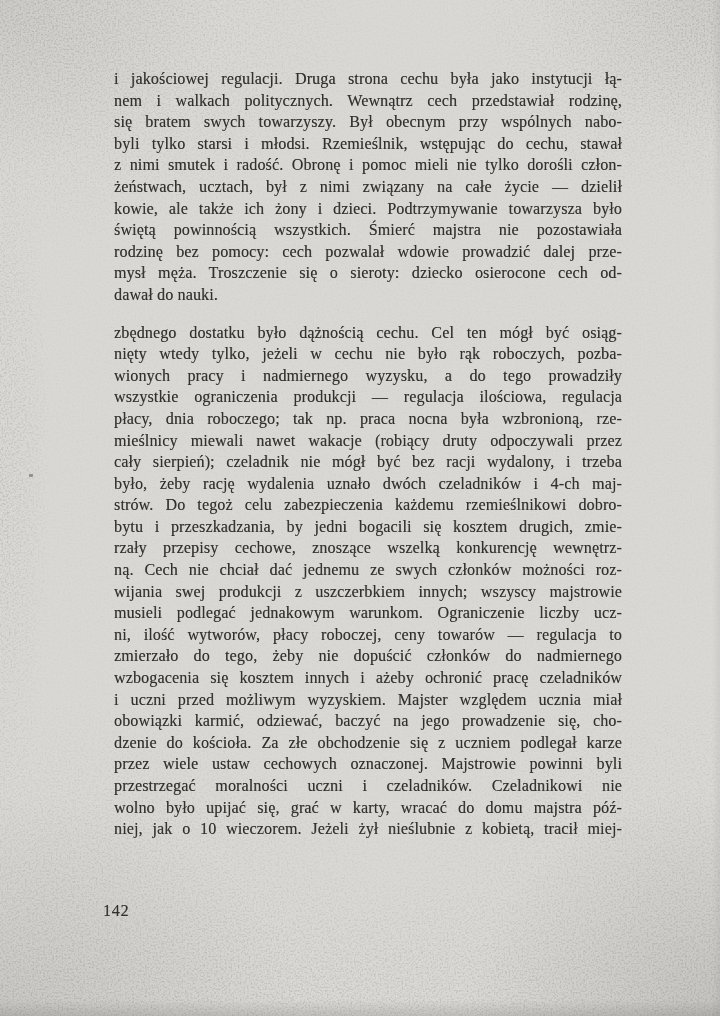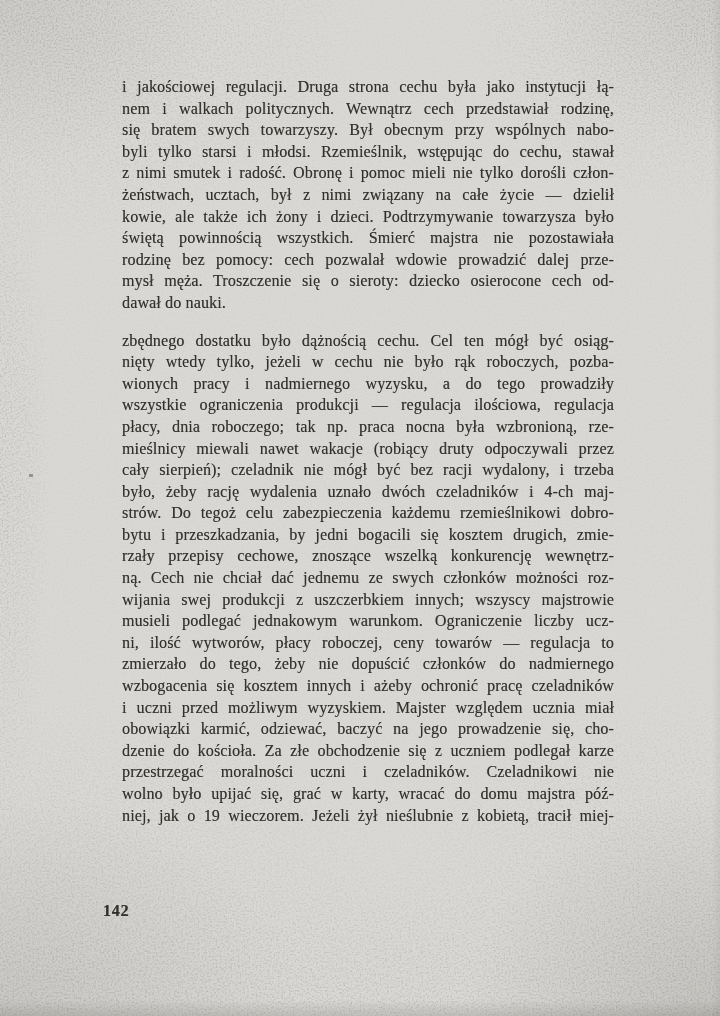--- a/index.html
+++ b/index.html
@@ -30,40 +30,40 @@
       radial-gradient(ellipse 260px 200px at 100% 0%, rgba(110,108,102,0.10), rgba(110,108,102,0) 70%),
       radial-gradient(ellipse 430px 320px at 0% 100%, rgba(110,108,102,0.16), rgba(110,108,102,0) 70%),
       radial-gradient(ellipse 360px 320px at 100% 100%, rgba(110,108,102,0.20), rgba(110,108,102,0) 70%);
   }
   .text-block {
     position: absolute;
     left: 114px;
     top: 68px;
     width: 508px;
   }
-  .paragraph { margin: 8px; }
+  .paragraph { margin: 0; }
   .paragraph + .paragraph { margin-top: 16px; }
   .line {
     font-size: 16px;
     line-height: 21.6px;
     height: 21.6px;
     letter-spacing: 0.15px;
     text-align: justify;
     text-align-last: justify;
     white-space: normal;
     text-shadow: 0.3px 0.3px 0.6px rgba(48,46,41,0.45);
   }
   .line.indent { text-indent: 27px; }
   .line.flush-last { text-align-last: left; }
   .page-number {
     position: absolute;
     left: 103px;
     top: 902px;
     font-size: 16px;
-    font-weight: 700;
+    font-weight: 400;
     letter-spacing: 0.8px;
     text-shadow: 0.3px 0.3px 0.6px rgba(48,46,41,0.45);
   }
   .speck {
     position: absolute;
     width: 4px; height: 3px;
     background: rgba(90,88,82,0.55);
     border-radius: 1px;
     pointer-events: none;
   }
@@ -130,21 +130,22 @@
         <div class="line">rzały przepisy cechowe, znoszące wszelką konkurencję wewnętrz-</div>
         <div class="line">ną. Cech nie chciał dać jednemu ze swych członków możności roz-</div>
         <div class="line">wijania swej produkcji z uszczerbkiem innych; wszyscy majstrowie</div>
         <div class="line">musieli podlegać jednakowym warunkom. Ograniczenie liczby ucz-</div>
         <div class="line">ni, ilość wytworów, płacy roboczej, ceny towarów — regulacja to</div>
         <div class="line">zmierzało do tego, żeby nie dopuścić członków do nadmiernego</div>
         <div class="line">wzbogacenia się kosztem innych i ażeby ochronić pracę czeladników</div>
         <div class="line">i uczni przed możliwym wyzyskiem. Majster względem ucznia miał</div>
         <div class="line">obowiązki karmić, odziewać, baczyć na jego prowadzenie się, cho-</div>
         <div class="line">dzenie do kościoła. Za złe obchodzenie się z uczniem podlegał karze</div>
+        <div class="line">przez wiele ustaw cechowych oznaczonej. Majstrowie powinni byli</div>
         <div class="line">przestrzegać moralności uczni i czeladników. Czeladnikowi nie</div>
         <div class="line">wolno było upijać się, grać w karty, wracać do domu majstra póź-</div>
-        <div class="line">niej, jak o 19 wieczorem. Jeżeli żył nieślubnie z kobietą, tracił miej-</div>
+        <div class="line">niej, jak o 10 wieczorem. Jeżeli żył nieślubnie z kobietą, tracił miej-</div>
       </div>
     </div>
 
   <div class="page-number">142</div>
 
 </div>
 
 </body></html>

